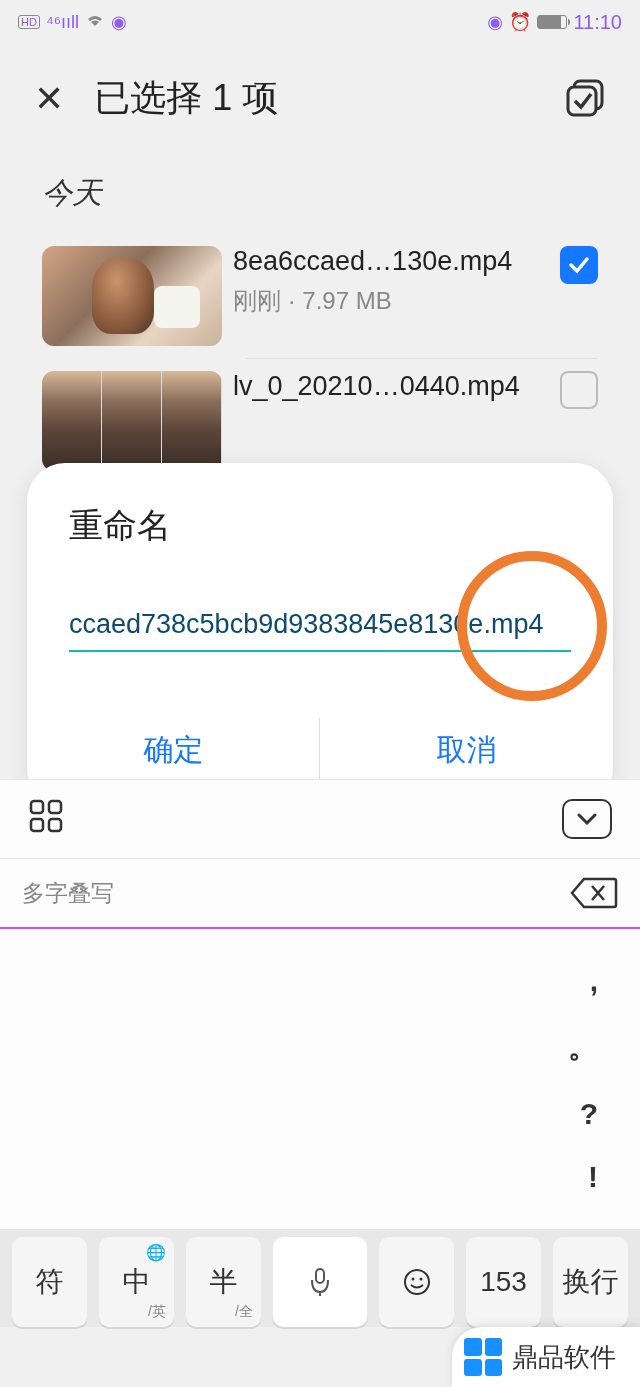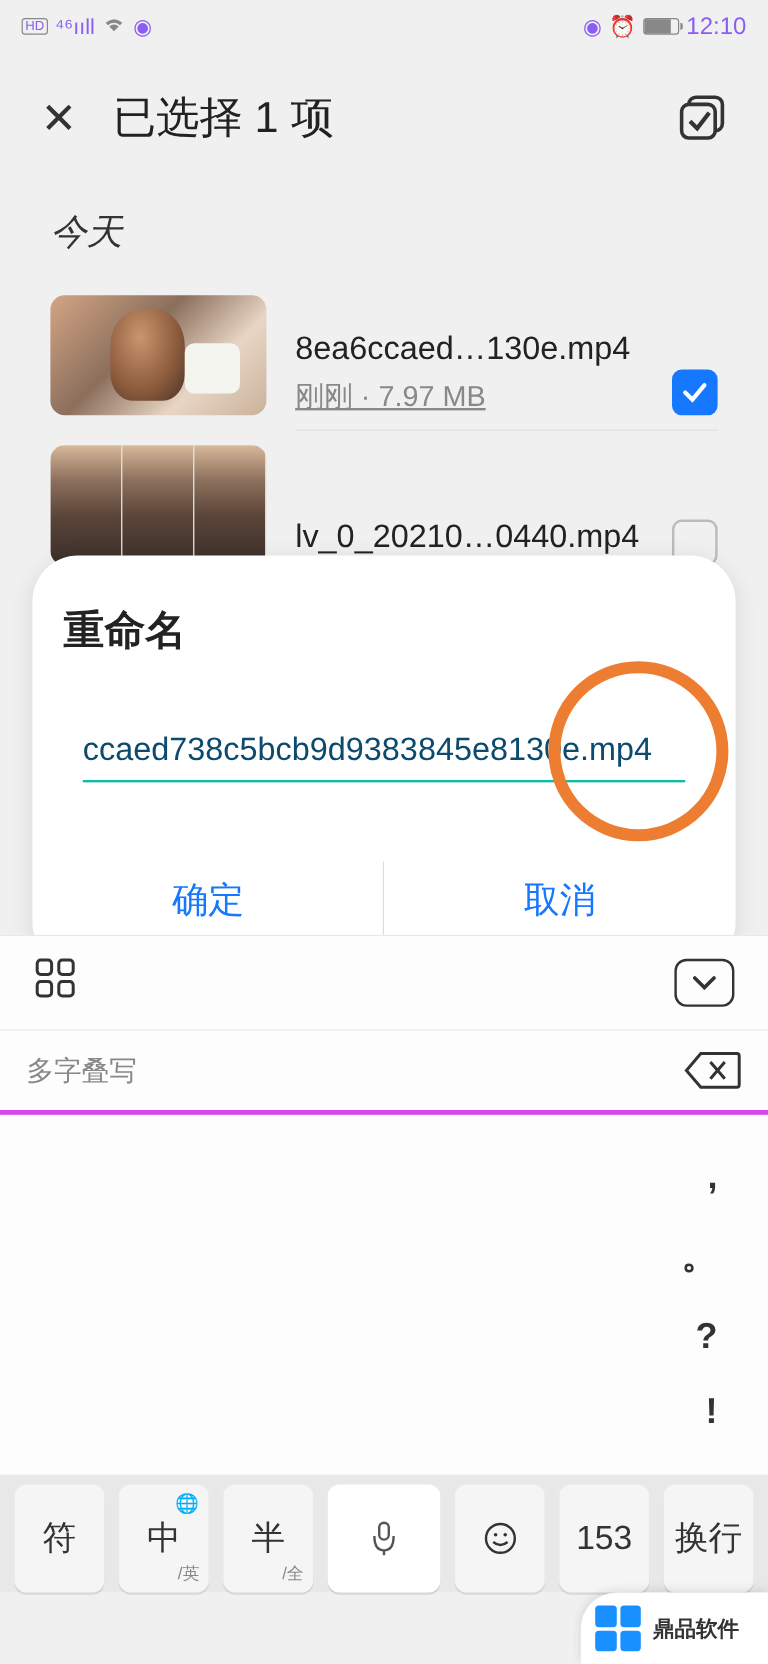--- a/index.html
+++ b/index.html
@@ -17,53 +17,53 @@
   
   .header { display: flex; align-items: center; padding: 30px 34px 20px; gap: 30px; }
   .close-x { font-size: 36px; color: #333; font-weight: 300; }
   .header-title { font-size: 36px; color: #222; font-weight: 500; flex: 1; }
   .select-all { width: 40px; height: 40px; }
   
   
   .section-label { font-size: 30px; color: #333; padding: 30px 42px 20px; font-weight: 500; font-style: italic; }
   
   
-  .file-row { display: flex; align-items: flex-end; padding: 12px 42px; gap: 24px; }
+  .file-row { display: flex; align-items: flex-start; padding: 12px 42px; gap: 11px; }
   .thumb { width: 180px; height: 100px; border-radius: 12px; background: #c9a890; flex-shrink: 0; position: relative; overflow: hidden; }
   .thumb1 { background: linear-gradient(135deg, #d4a585 0%, #8b6f5c 40%, #e8d5c4 70%, #c9b29b 100%); }
   .thumb1::before { content: ''; position: absolute; left: 28%; top: 12%; width: 34%; height: 76%; background: radial-gradient(ellipse at 40% 30%, #c9956e 0%, #8b5a3c 60%, #4a3428 100%); border-radius: 40% 40% 30% 30%; }
   .thumb1::after { content: ''; position: absolute; right: 12%; bottom: 18%; width: 26%; height: 42%; background: #f5f5f0; border-radius: 8px; }
   .thumb2 { background: #e5e5e5; display: grid; grid-template-columns: 1fr 1fr 1fr; }
   .thumb2 > div { background: linear-gradient(180deg, #d8b89a 0%, #8b6f5c 30%, #5a4438 60%, #3a2e28 100%); border-right: 1px solid #ddd; }
   .file-info { flex: 1; min-width: 0; }
   .file-name { font-size: 27px; color: #222; margin-bottom: 8px; white-space: nowrap; overflow: hidden; text-overflow: ellipsis; }
-  .file-meta { font-size: 24px; color: #888; text-decoration: underline; }
+  .file-meta { font-size: 24px; color: #888; }
   .checkbox { width: 38px; height: 38px; border-radius: 8px; flex-shrink: 0; }
   .checkbox.checked { background: #1578ff; display: flex; align-items: center; justify-content: center; color: #fff; }
   .checkbox.unchecked { border: 2.5px solid #bbb; }
   .divider { height: 1px; background: #e0e0e0; margin-left: 246px; margin-right: 42px; }
   
   
   .dialog { position: absolute; left: 27px; right: 27px; top: 463px; background: #fff; border-radius: 38px; padding: 40px 0 0; box-shadow: 0 4px 20px rgba(0,0,0,0.1); }
-  .dialog-title { font-size: 34px; font-weight: 700; color: #222; padding: 0 26px 30px; }
+  .dialog-title { font-size: 34px; font-weight: 400; color: #222; padding: 0 42px 30px; }
   .input-wrap { margin: 20px 42px 10px; position: relative; }
   .rename-input { width: 100%; border: none; border-bottom: 2px solid #14b8a6; padding: 10px 0; font-size: 27px; color: #0c4a6e; outline: none; background: transparent; }
   .rename-input::selection { background: #b8d4f0; }
   .sel-highlight { position: absolute; left: 0; top: 8px; height: 34px; background: #b8d4f0; width: 88%; z-index: -1; }
   .annotation-circle { position: absolute; right: -36px; top: -48px; width: 150px; height: 150px; border: 10px solid #ed7d31; border-radius: 50%; pointer-events: none; }
   .dialog-actions { display: flex; border-top: 0; margin-top: 50px; }
   .dialog-btn { flex: 1; padding: 28px 0 36px; font-size: 30px; color: #1578ff; text-align: center; position: relative; }
   .dialog-btn:first-child::after { content: ''; position: absolute; right: 0; top: 16px; bottom: 24px; width: 1px; background: #ddd; }
   
   
   .keyboard { position: absolute; left: 0; right: 0; bottom: 60px; background: #fdfdfd; }
   .kb-top { height: 80px; display: flex; align-items: center; justify-content: space-between; padding: 0 28px; border-top: 1px solid #e8e8e8; border-bottom: 1px solid #e8e8e8; }
   .kb-grid { font-size: 30px; }
   .kb-collapse { width: 50px; height: 40px; border: 2.5px solid #333; border-radius: 10px; display: flex; align-items: center; justify-content: center; }
-  .kb-suggest { height: 70px; display: flex; align-items: center; justify-content: space-between; padding: 0 22px; border-bottom: 4px solid #d946ef; }
+  .kb-suggest { height: 70px; display: flex; align-items: center; justify-content: space-between; padding: 0 22px; border-bottom: 2px solid #d946ef; }
   .suggest-text { font-size: 23px; color: #888; }
   .backspace { width: 48px; height: 36px; }
   .kb-blank { height: 300px; display: flex; flex-direction: column; align-items: flex-end; justify-content: space-around; padding: 20px 42px; }
   .punct { font-size: 30px; color: #333; font-weight: 600; }
   .kb-bottom { height: 98px; display: flex; gap: 12px; padding: 8px 12px 0; background: #e8e8e8; }
   .kb-key { background: #f5f5f5; border-radius: 10px; display: flex; align-items: center; justify-content: center; font-size: 28px; color: #333; position: relative; box-shadow: 0 2px 0 rgba(0,0,0,0.1); }
   .kb-key.k1 { width: 75px; }
   .kb-key.k2 { width: 75px; }
   .kb-key.k3 { width: 75px; background: #f5f5f5; }
   .kb-key.space { flex: 1; background: #fff; }
@@ -72,21 +72,21 @@
   .kb-key.k6 { width: 75px; }
   .kb-sub { position: absolute; font-size: 14px; color: #888; }
   .kb-sub.tr { top: 6px; right: 8px; }
   .kb-sub.br { bottom: 6px; right: 8px; }
   .globe { font-size: 16px; }
   
   
   .watermark { position: absolute; right: 0; bottom: 0; height: 60px; background: #fff; display: flex; align-items: center; padding: 0 24px 0 12px; gap: 10px; border-radius: 30px 0 0 0; box-shadow: 0 -2px 8px rgba(0,0,0,0.1); }
   .wm-icon { width: 38px; height: 38px; display: grid; grid-template: 1fr 1fr / 1fr 1fr; gap: 3px; }
   .wm-icon > div { background: #1890ff; border-radius: 3px; }
-  .wm-text { font-size: 18px; color: #333; font-weight: 700; }
+  .wm-text { font-size: 26px; color: #333; font-weight: 400; }
 </style>
 </head>
 <body>
 
 <div class="status-bar">
   <div class="status-left">
     <span class="hd-badge">HD</span>
     <span class="status-icon">⁴⁶ııll</span>
     <span class="status-icon">
       <svg width="20" height="16" viewBox="0 0 20 16">
@@ -94,21 +94,21 @@
         </svg>
     </span>
     <span class="status-icon">◉</span>
   </div>
   <div class="status-right">
     <span class="status-icon">◉</span>
     <span class="status-icon">⏰</span>
     <span class="battery">
         <div class="battery-fill"></div>
       </span>
-    <span>12:10</span>
+    <span>11:10</span>
   </div>
 </div>
 
 <div class="header">
   <span class="close-x">✕</span>
   <span class="header-title">已选择 1 项</span>
   <span class="select-all">
     <svg viewBox="0 0 40 40">
         <rect x="8" y="2" width="28" height="28" rx="6" fill="none" stroke="#333" stroke-width="3"></rect>
         <rect x="2" y="8" width="28" height="28" rx="6" fill="#f0f0f0" stroke="#333" stroke-width="3"></rect>

